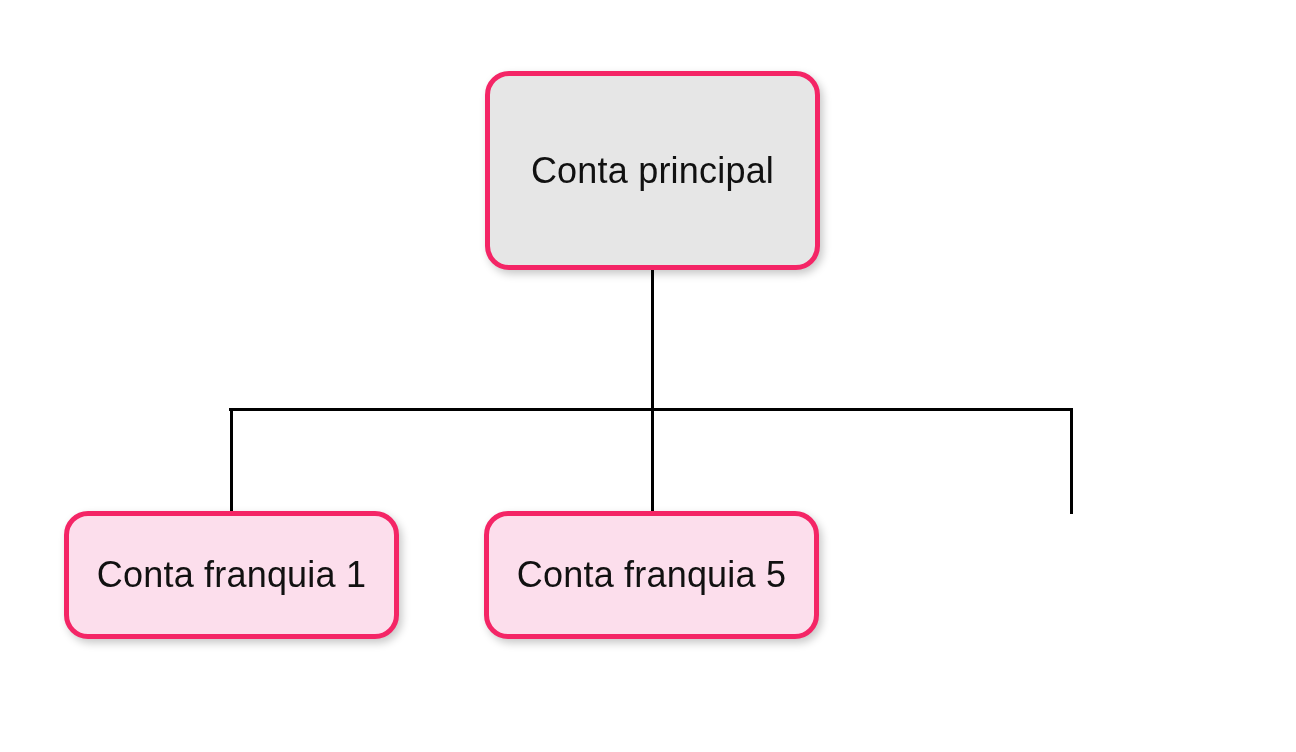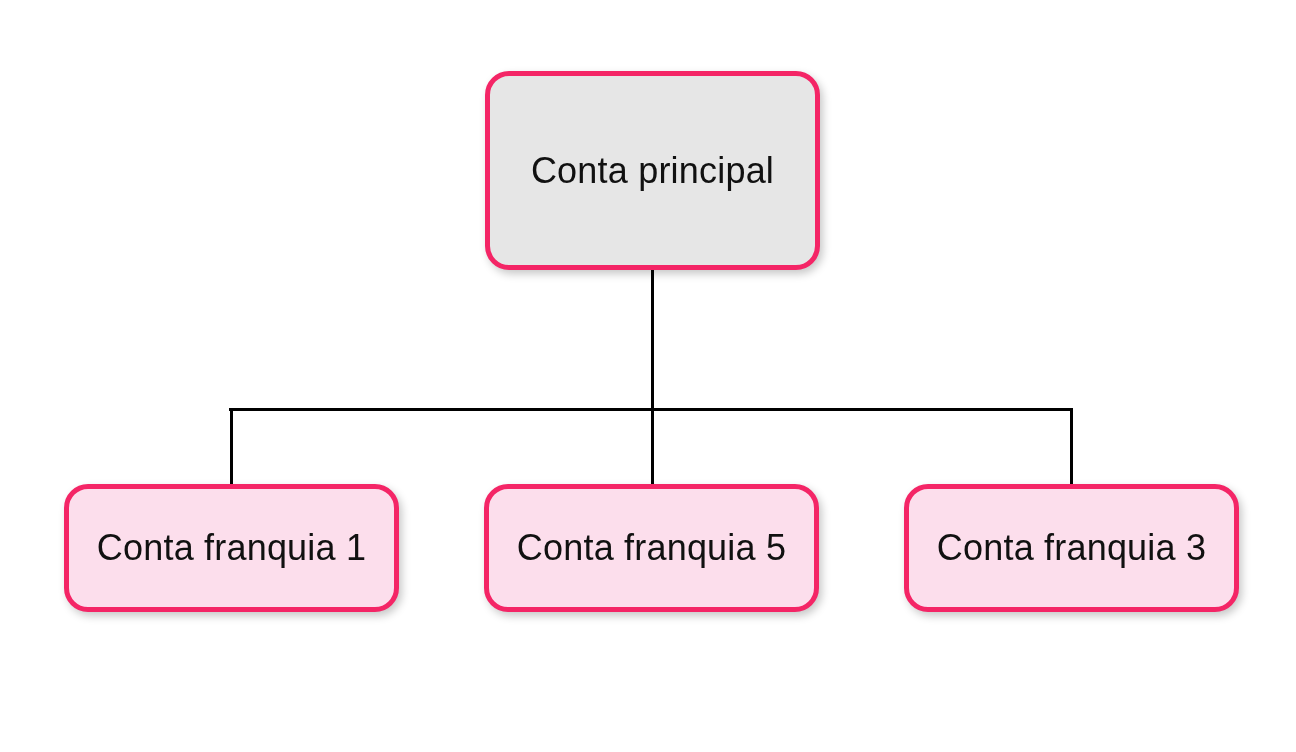--- a/index.html
+++ b/index.html
@@ -38,21 +38,21 @@
   .node-root{
     left:485px;top:71px;
     width:335px;height:199px;
     background:var(--root-fill);
     line-height:64px;
   }
   .node-root .label{
     width:260px; 
   }
   .node-child{
-    top:484px;
+    top:511px;
     width:335px;height:128px;
     background:var(--child-fill);
     line-height:1.2;
     white-space:nowrap;
   }
   .node-child-1{left:64px;}
   .node-child-2{left:484px;}
   .node-child-3{left:904px;}
   .connector{
     position:absolute;
@@ -78,17 +78,14 @@
   <div class="node node-root">
     <span class="label">Conta principal</span>
   </div>
 
   <div class="node node-child node-child-1">
     <span class="label">Conta franquia 1</span>
   </div>
   <div class="node node-child node-child-2">
     <span class="label">Conta franquia 5</span>
   </div>
-  <div class="node node-child node-child-3">
-    <span class="label">Conta franquia 3</span>
-  </div>
 
 </div>
 
 </body></html>

